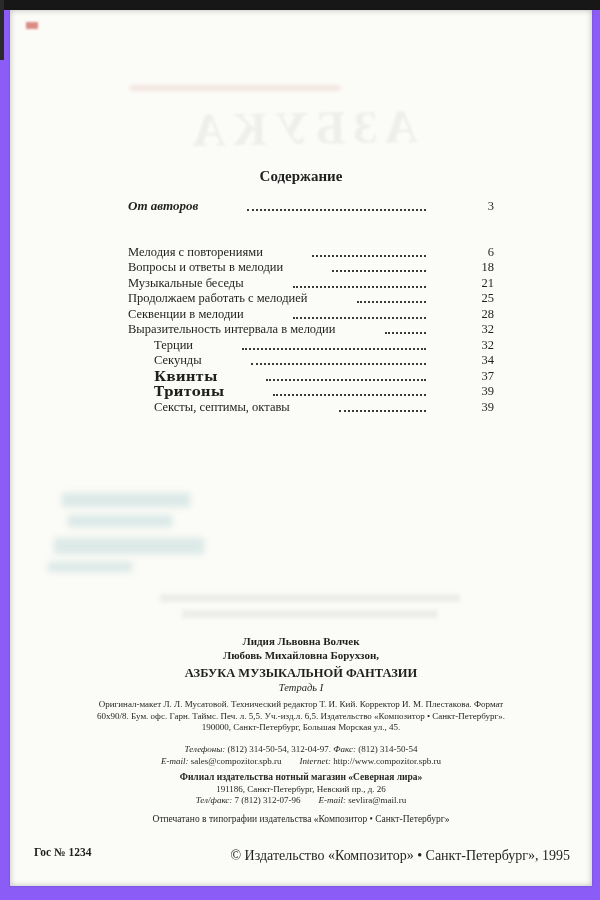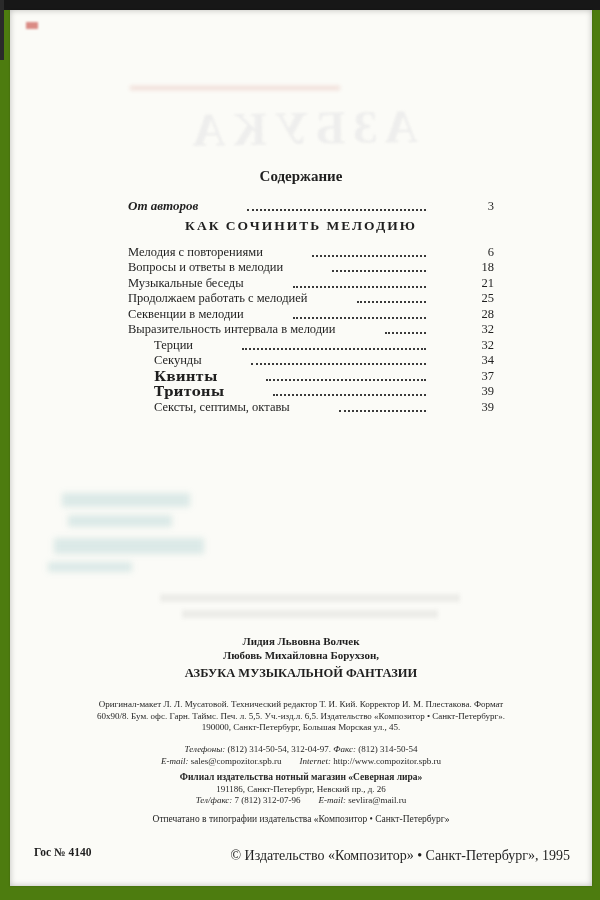--- a/index.html
+++ b/index.html
@@ -2,21 +2,21 @@
 <html><head>
 <meta charset="utf-8">
 <style>
   html,body{margin:0;padding:0;}
   body{
     width:600px;height:900px;position:relative;overflow:hidden;
     background:#b9b9b3;
     font-family:"Liberation Serif","DejaVu Serif",serif;
     color:#1f1f1f;
   }
-  .scan-frame{position:absolute;inset:0;background:#4d7c0f;}
+  .scan-frame{position:absolute;inset:0;background:#8b5cf6;}
   .top-strip{position:absolute;top:0;left:0;right:0;height:10px;background:#171717;}
   .left-strip{position:absolute;top:0;left:0;width:4px;height:60px;background:#2a2a2a;}
   .page{
     position:absolute;top:10px;left:10px;right:8px;bottom:14px;
     background:#fbfbf7;
     box-shadow:0 0 6px rgba(0,0,0,.25) inset, 0 0 2px rgba(0,0,0,.2);
   }
   
   .ghost-title{
     position:absolute;top:92px;left:50%;
@@ -84,21 +84,20 @@
     <div class="contents-title">Содержание</div>
 
     <div class="toc-col from-authors">
       <div class="toc-row">
         <span class="toc-label">От авторов</span>
         <span class="leader"></span>
         <span class="toc-page">3</span>
       </div>
     </div>
 
-    <div class="section-title">КАК СОЧИНИТЬ МЕЛОДИЮ</div>
 
     <div class="toc-col toc-list">
       <div class="toc-row">
         <span class="toc-label">Мелодия с повторениями</span>
           <span class="leader"></span>
           <span class="toc-page">6</span>
       </div>
       <div class="toc-row">
         <span class="toc-label">Вопросы и ответы в мелодии</span>
           <span class="leader"></span>
@@ -150,20 +149,21 @@
           <span class="toc-page">39</span>
       </div>
     </div>
 
     <div class="authors-block">
       <div>Лидия Львовна Волчек</div>
       <div>Любовь Михайловна Борухзон,</div>
     </div>
 
     <div class="book-title">АЗБУКА МУЗЫКАЛЬНОЙ ФАНТАЗИИ</div>
+    <div class="volume">Тетрадь I</div>
 
     <div class="colophon">
       <div>Оригинал-макет Л. Л. Мусатовой. Технический редактор Т. И. Кий. Корректор И. М. Плестакова. Формат</div>
       <div>60x90/8. Бум. офс. Гарн. Таймс. Печ. л. 5,5. Уч.-изд.л. 6,5. Издательство «Композитор • Санкт-Петербург».</div>
       <div>190000, Санкт-Петербург, Большая Морская ул., 45.</div>
     </div>
 
     <div class="contacts">
       <div>
         <span class="lbl">Телефоны:</span><span> (812) 314-50-54, 312-04-97. </span><span class="lbl">Факс:</span><span> (812) 314-50-54</span>
@@ -176,17 +176,17 @@
     <div class="branch">
       <div class="branch-title">Филиал издательства нотный магазин «Северная лира»</div>
       <div>191186, Санкт-Петербург, Невский пр., д. 26</div>
       <div>
         <span class="lbl">Тел/факс:</span><span> 7 (812) 312-07-96</span><span class="gap"></span><span class="lbl">E-mail:</span><span> sevlira@mail.ru</span>
       </div>
     </div>
 
     <div class="printed">Отпечатано в типографии издательства «Композитор • Санкт-Петербург»</div>
 
-    <div class="footer-left">Гос № 4140</div>
+    <div class="footer-left">Гос № 1234</div>
     <div class="footer-right">© Издательство «Композитор» • Санкт-Петербург», 1995</div>
 
   </div>
 </div>
 
 </body></html>

